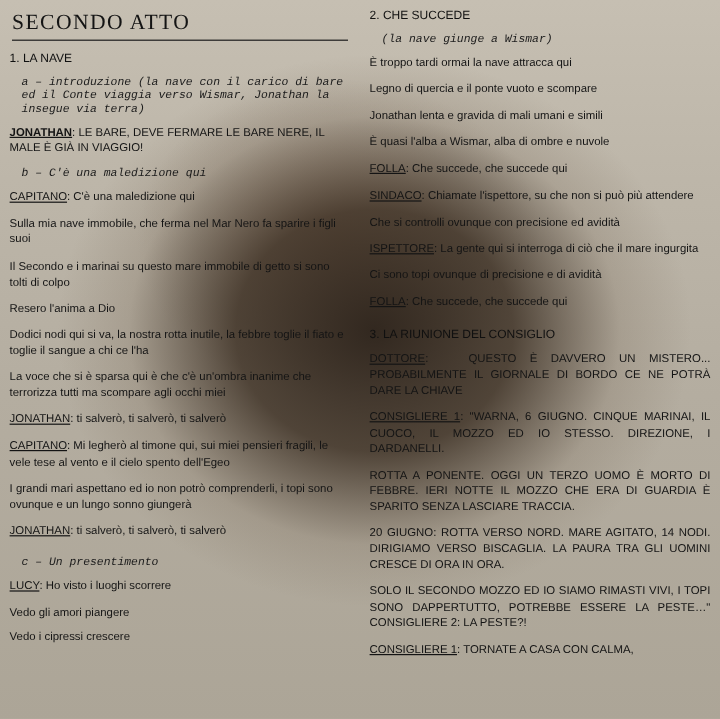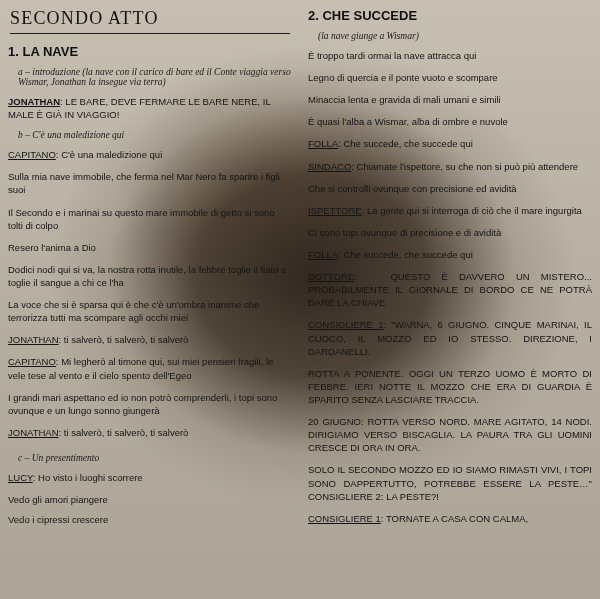--- a/index.html
+++ b/index.html
@@ -33,28 +33,28 @@
     font-family:"Liberation Serif", serif;
     font-size:18px;
     letter-spacing:1.2px;
     color:#141414;
     margin:2px 0 4px 2px;
   }
   .rule{height:1px;background:#1d1d1d;margin:0 2px 10px 2px;}
 
   .scene{
     font-family:"Liberation Sans", sans-serif;
-    font-weight:bold;
-    font-size:13px;
+    font-weight:normal;
+    font-size:10px;
     margin:10px 0 8px 0;
     color:#101010;
   }
   .scene.first{}
   .sub{
-    font-family:Liberation Serif, serif;
+    font-family:Liberation Mono, monospace;
     font-style:italic;
     font-size:9.5px;
     margin:0 0 8px 10px;
     color:#1a1a1a;
   }
   .line{
     font-family:"Liberation Sans", sans-serif;
     font-size:9.5px;
     line-height:1.38;
     margin:0 0 9px 0;
@@ -115,37 +115,38 @@
 
   </div>
 
   <div class="col col-right">
 
     <div class="scene first" style="margin-top:2px;">2. CHE SUCCEDE</div>
     <div class="sub">(la nave giunge a Wismar)</div>
 
     <div class="line">È troppo tardi ormai la nave attracca qui</div>
     <div class="line">Legno di quercia e il ponte vuoto e scompare</div>
-    <div class="line">Minaccia lenta e gravida di mali umani e simili</div>
+    <div class="line">Jonathan lenta e gravida di mali umani e simili</div>
     <div class="line">È quasi l'alba a Wismar, alba di ombre e nuvole</div>
     <div class="line">
       <span class="u">FOLLA</span><span>: </span><span>Che succede, che succede qui</span>
     </div>
     <div class="line">
       <span class="u">SINDACO</span><span>: </span><span>Chiamate l'ispettore, su che non si può più attendere</span>
     </div>
     <div class="line">Che si controlli ovunque con precisione ed avidità</div>
     <div class="line">
       <span class="u">ISPETTORE</span><span>: </span><span>La gente qui si interroga di ciò che il mare ingurgita</span>
     </div>
     <div class="line">Ci sono topi ovunque di precisione e di avidità</div>
     <div class="line">
       <span class="u">FOLLA</span><span>: </span><span>Che succede, che succede qui</span>
     </div>
 
+    <div class="scene" style="margin-top:16px;">3. LA RIUNIONE DEL CONSIGLIO</div>
 
     <div class="line just">
       <span class="u">DOTTORE</span><span>: &nbsp; </span><span>QUESTO È DAVVERO UN MISTERO... PROBABILMENTE IL GIORNALE DI BORDO CE NE POTRÀ DARE LA CHIAVE</span>
     </div>
     <div class="line just">
       <span class="u">CONSIGLIERE 1</span><span>: </span><span>"WARNA, 6 GIUGNO. CINQUE MARINAI, IL CUOCO, IL MOZZO ED IO STESSO. DIREZIONE, I DARDANELLI.</span>
     </div>
     <div class="line just">ROTTA A PONENTE. OGGI UN TERZO UOMO È MORTO DI FEBBRE. IERI NOTTE IL MOZZO CHE ERA DI GUARDIA È SPARITO SENZA LASCIARE TRACCIA.</div>
     <div class="line just">20 GIUGNO: ROTTA VERSO NORD. MARE AGITATO, 14 NODI. DIRIGIAMO VERSO BISCAGLIA. LA PAURA TRA GLI UOMINI CRESCE DI ORA IN ORA.</div>
     <div class="line just">SOLO IL SECONDO MOZZO ED IO SIAMO RIMASTI VIVI, I TOPI SONO DAPPERTUTTO, POTREBBE ESSERE LA PESTE…" CONSIGLIERE 2: LA PESTE?!</div>

